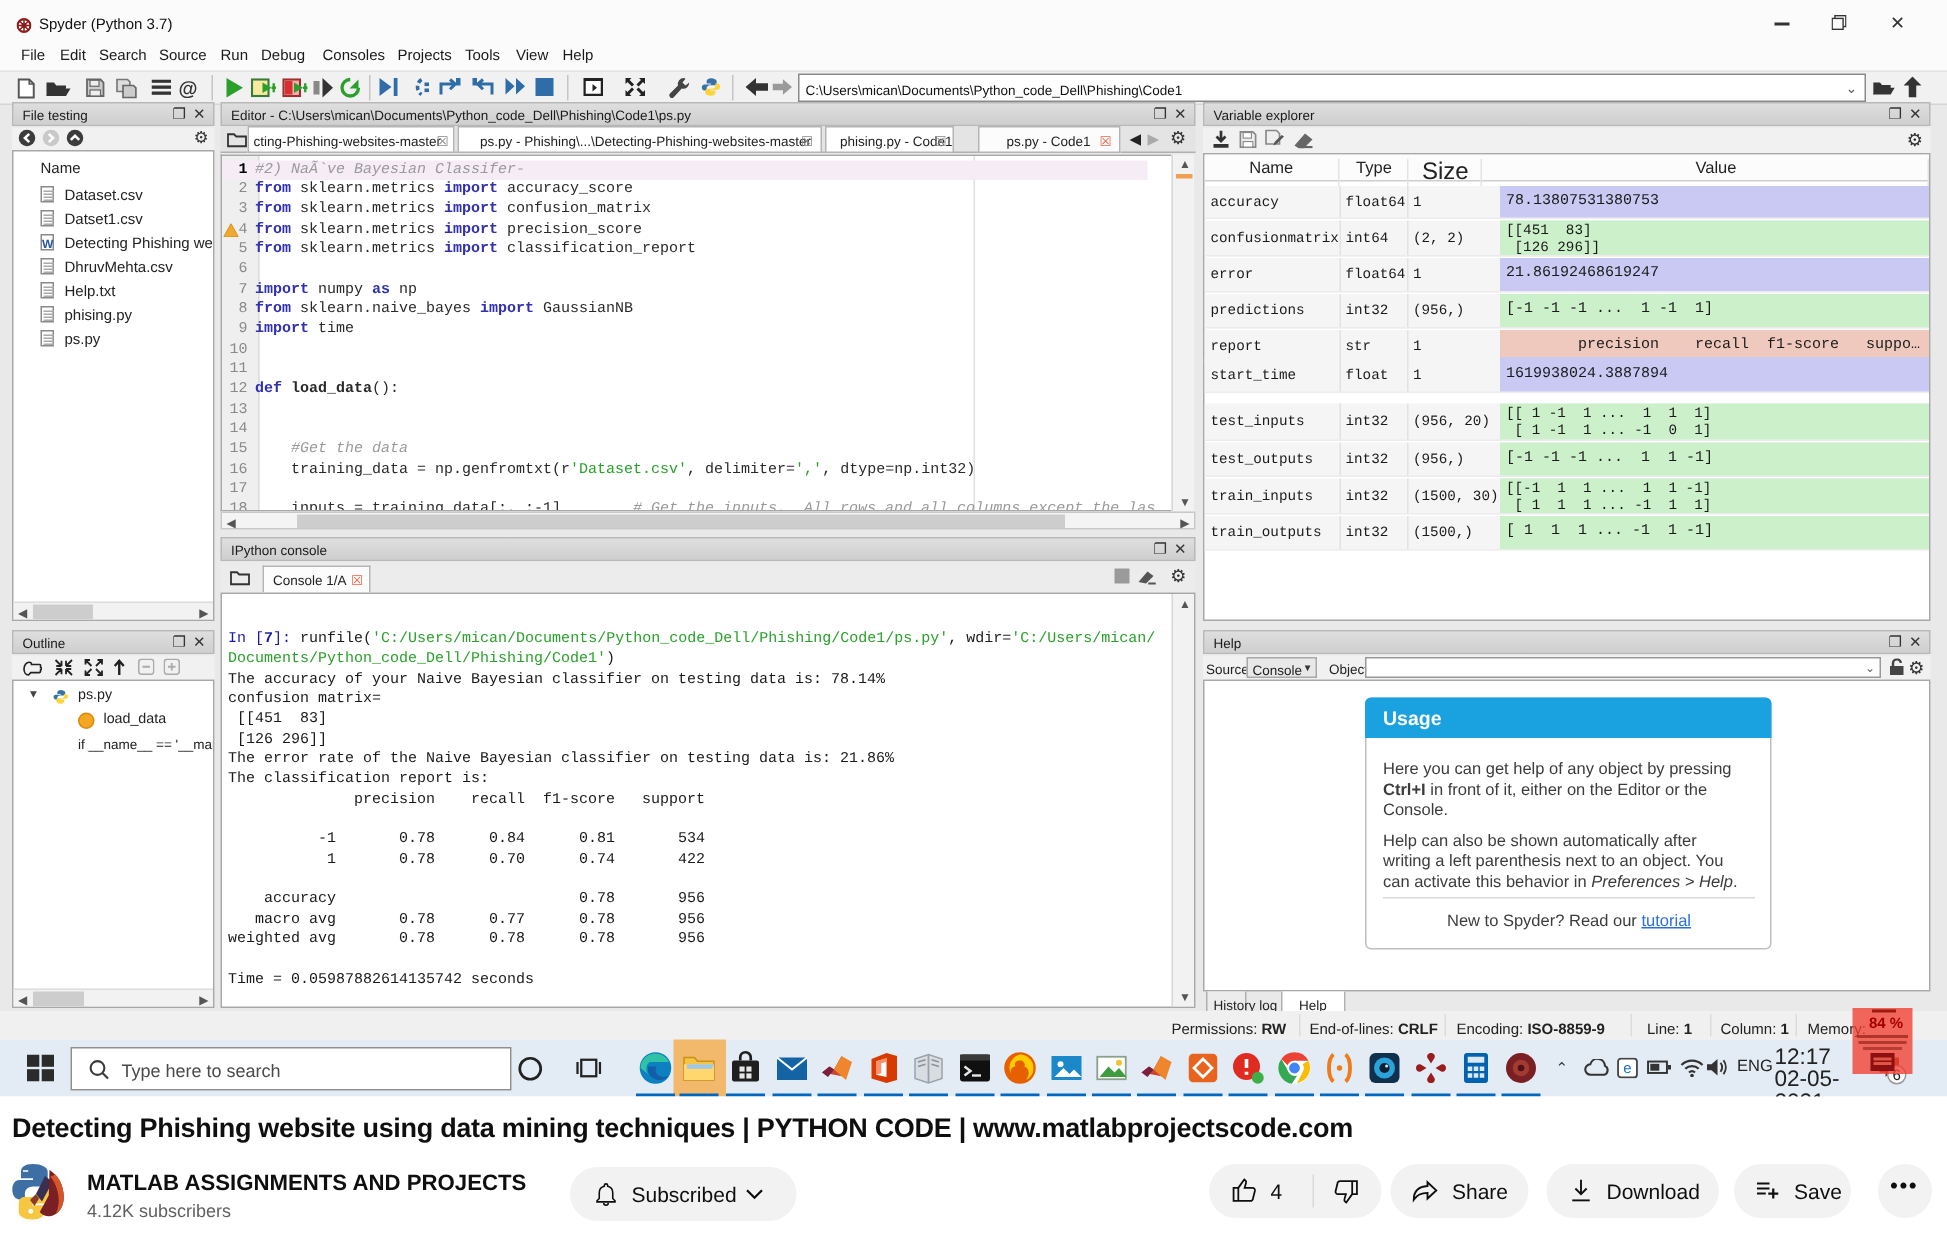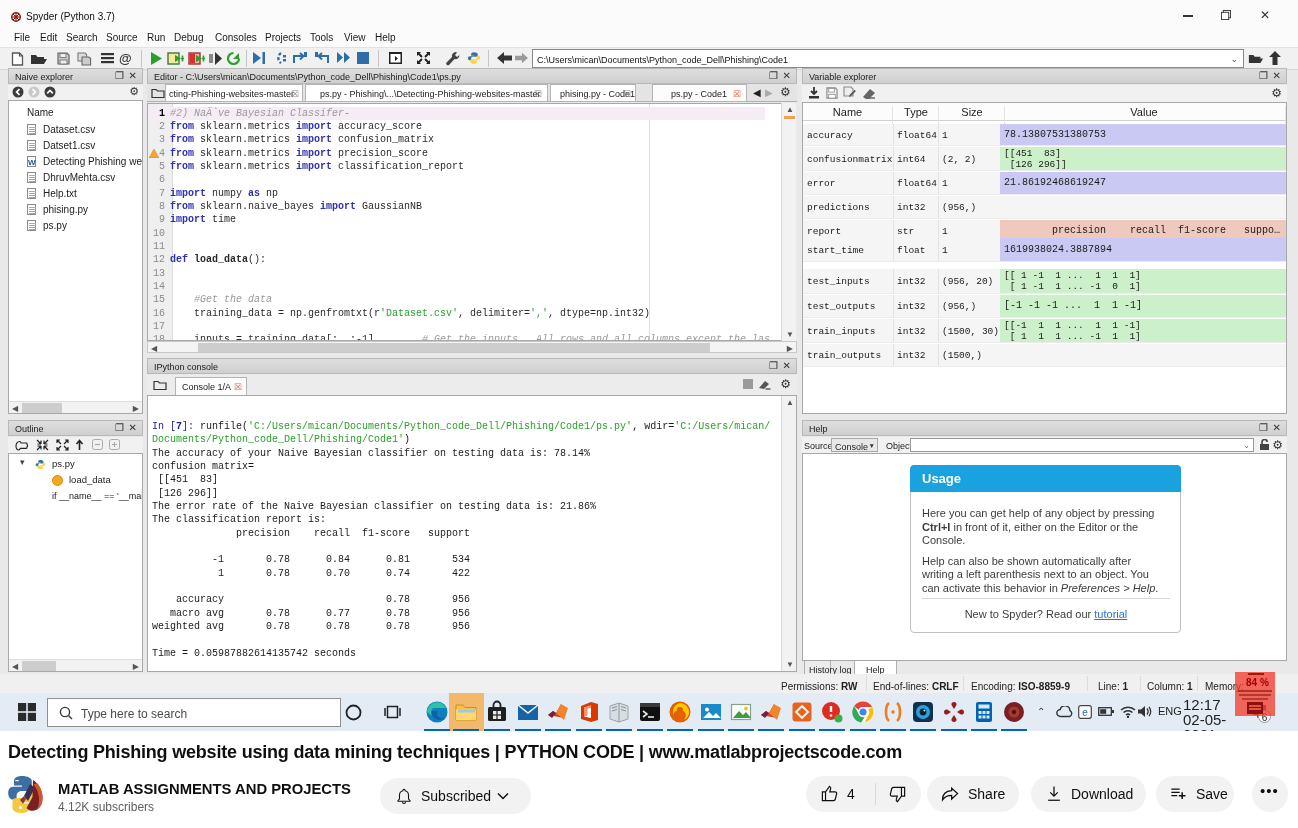--- a/index.html
+++ b/index.html
@@ -196,21 +196,21 @@
       <path d="M3 6h14l-3 5H1z" fill="#333"></path>
     </svg>
   <svg class="abs" style="left:1269px;top:3px" width="12" height="14" viewBox="0 0 12 14">
       <path d="M6 0l6 6H8.5v8h-5V6H0z" fill="#333"></path>
     </svg>
 </div>
 
 <div class="abs" id="mainarea"></div>
 
 <div class="panel-header" style="left:8px;top:68px;width:135px">
-  <span class="pt">Naive explorer</span>
+  <span class="pt">File testing</span>
   <span class="pbtn" style="right:18px">❐</span>
     <span class="pbtn" style="right:5px">✕</span>
 </div>
 <div class="ptoolbar" style="left:8px;top:85px;width:135px;height:15px">
   <svg class="abs" style="left:4px;top:1px" width="12" height="12" viewBox="0 0 12 12">
       <circle cx="6" cy="6" r="5.5" fill="#3c3c3c"></circle>
       <path d="M7.5 3.2L4.6 6l2.9 2.8" stroke="#fff" stroke-width="1.7" fill="none"></path>
     </svg>
   <svg class="abs" style="left:20px;top:1px" width="12" height="12" viewBox="0 0 12 12">
       <circle cx="6" cy="6" r="5.5" fill="#c9c9c9"></circle>
@@ -418,21 +418,21 @@
   <svg class="abs" style="left:60px;top:3px" width="14" height="11" viewBox="0 0 14 11">
       <path d="M1 9L8 1l5 4-6 6H4z" fill="#666"></path>
       <path d="M6 10h7" stroke="#666" stroke-width="1.5"></path>
     </svg>
   <span style="position:absolute;right:5px;top:1px;font-size:12px;color:#333">⚙</span>
 </div>
 <div class="content-box" id="vartable">
   <div id="vthead">
     <span style="position:absolute;left:0;top:3px;width:90px;text-align:center;font-size:11px">Name</span>
     <span style="position:absolute;left:91px;top:3px;width:45px;text-align:center;font-size:11px">Type</span>
-    <span style="position:absolute;left:137px;top:3px;width:65px;text-align:center;font-size:11px">Size</span>
+    <span style="position:absolute;left:137px;top:3px;width:48px;text-align:center;font-size:16px">Size</span>
     <span style="position:absolute;left:200px;top:3px;width:283px;text-align:center;font-size:11px">Value</span>
   </div>
   <div id="vtrows">
 <div class="vrow" style="top:21px;height:22px">
 <span class="vc" style="left:4px;width:84px">accuracy</span>
 <span class="vc" style="left:94px;width:40px">float64</span>
 <span class="vc" style="left:139px;width:56px">1</span>
 <div class="vval" style="background:#c9c9f3"><span style="position:absolute;left:4px;top:5px">78.13807531380753</span></div>
 </div>
 <div class="vrow" style="top:44px;height:24px">
@@ -444,20 +444,21 @@
 <div class="vrow" style="top:69px;height:23px">
 <span class="vc" style="left:4px;width:84px">error</span>
 <span class="vc" style="left:94px;width:40px">float64</span>
 <span class="vc" style="left:139px;width:56px">1</span>
 <div class="vval" style="background:#c9c9f3"><span style="position:absolute;left:4px;top:5px">21.86192468619247</span></div>
 </div>
 <div class="vrow" style="top:93px;height:23px">
 <span class="vc" style="left:4px;width:84px">predictions</span>
 <span class="vc" style="left:94px;width:40px">int32</span>
 <span class="vc" style="left:139px;width:56px">(956,)</span>
+<div class="vval" style="background:#ccf0ca"><span style="position:absolute;left:4px;top:5px">[-1&nbsp;-1&nbsp;-1&nbsp;...&nbsp;&nbsp;1&nbsp;-1&nbsp;&nbsp;1]</span></div>
 </div>
 <div class="vrow" style="top:117px;height:23px">
 <span class="vc" style="left:4px;width:84px">report</span>
 <span class="vc" style="left:94px;width:40px">str</span>
 <span class="vc" style="left:139px;width:56px">1</span>
 <div class="vval" style="background:#f0c9be"><span style="position:absolute;left:4px;top:5px">&nbsp;&nbsp;&nbsp;&nbsp;&nbsp;&nbsp;&nbsp;&nbsp;precision&nbsp;&nbsp;&nbsp;&nbsp;recall&nbsp;&nbsp;f1-score&nbsp;&nbsp;&nbsp;suppo…</span></div>
 </div>
 <div class="vrow" style="top:135px;height:24px">
 <span class="vc" style="left:4px;width:84px">start_time</span>
 <span class="vc" style="left:94px;width:40px">float</span>
@@ -479,20 +480,21 @@
 <div class="vrow" style="top:216px;height:24px">
 <span class="vc" style="left:4px;width:84px">train_inputs</span>
 <span class="vc" style="left:94px;width:40px">int32</span>
 <span class="vc" style="left:139px;width:56px">(1500, 30)</span>
 <div class="vval" style="background:#ccf0ca;font-size:9.5px;line-height:10.8px"><span style="position:absolute;left:4px;top:2px">[[-1&nbsp;&nbsp;1&nbsp;&nbsp;1&nbsp;...&nbsp;&nbsp;1&nbsp;&nbsp;1&nbsp;-1]<br>&nbsp;[&nbsp;1&nbsp;&nbsp;1&nbsp;&nbsp;1&nbsp;...&nbsp;-1&nbsp;&nbsp;1&nbsp;&nbsp;1]</span></div>
 </div>
 <div class="vrow" style="top:241px;height:23px">
 <span class="vc" style="left:4px;width:84px">train_outputs</span>
 <span class="vc" style="left:94px;width:40px">int32</span>
 <span class="vc" style="left:139px;width:56px">(1500,)</span>
+<div class="vval" style="background:#ccf0ca"><span style="position:absolute;left:4px;top:5px">[&nbsp;1&nbsp;&nbsp;1&nbsp;&nbsp;1&nbsp;...&nbsp;-1&nbsp;&nbsp;1&nbsp;-1]</span></div>
 </div>
 </div>
 </div>
 
 <div class="panel-header" style="left:802px;top:420px;width:485px">
   <span class="pt">Help</span>
   <span class="pbtn" style="right:18px">❐</span>
     <span class="pbtn" style="right:5px">✕</span>
 </div>
 <div class="ptoolbar" style="left:802px;top:437px;width:485px;height:16px;font-size:9px;color:#222">

